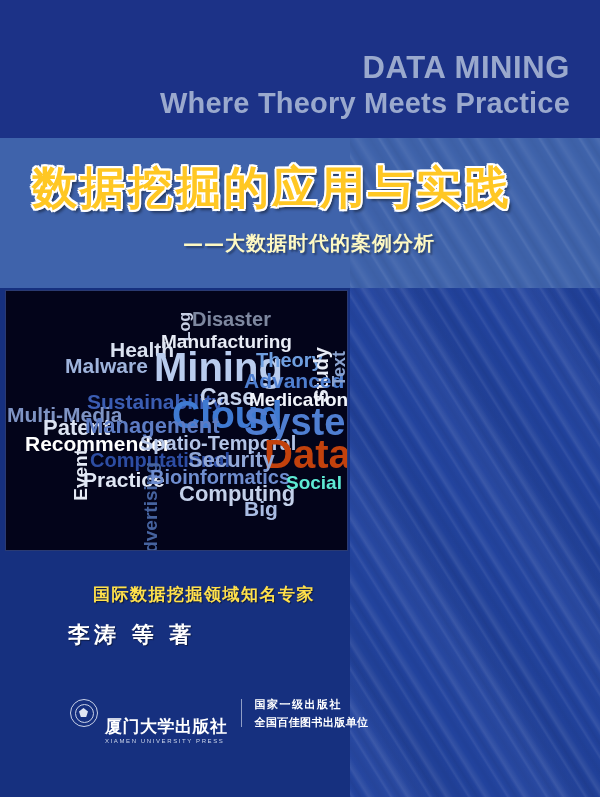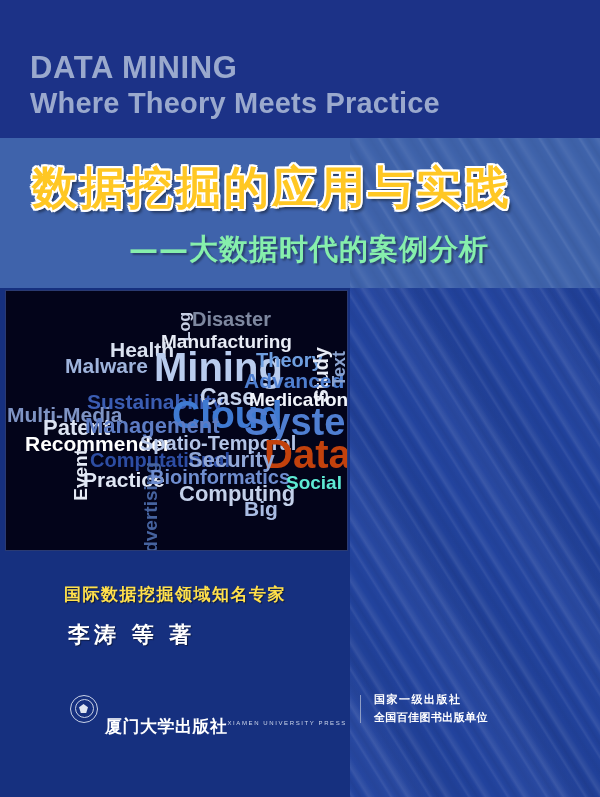--- a/index.html
+++ b/index.html
@@ -81,20 +81,21 @@
 
   
   .eng-head {
     position: absolute;
     left: 30px;
     top: 52px;
     width: 540px;
     color: #9aa9cd;
     line-height: 1.06;
     letter-spacing: 0.2px;
+    text-align: right;
   }
   .eng-line1 {
     font-size: 31px;
     font-weight: 700;
     letter-spacing: 0.6px;
   }
   .eng-line2 {
     font-size: 29px;
     font-weight: 600;
     margin-top: 3px;
@@ -125,24 +126,24 @@
     font-family: "DejaVu Sans", "Liberation Sans", sans-serif;
   }
   .cn-subtitle {
     position: absolute;
     left: 0;
     top: 230px;
     width: 540px;
     text-align: center;
     padding-left: 78px;
     box-sizing: border-box;
-    font-size: 29px;
+    font-size: 20px;
     font-weight: 700;
     letter-spacing: 1px;
-    color: #86efac;
+    color: #fef9c3;
     text-shadow: 2px 2px 2px rgba(0,0,0,0.35);
     font-family: "DejaVu Sans", "Liberation Sans", sans-serif;
   }
 
   
   .cloud-panel {
     position: absolute;
     left: 5px;
     top: 290px;
     width: 343px;
@@ -169,20 +170,21 @@
   .expert-line {
     position: absolute;
     left: 0; top: 583px; width: 350px;
     text-align: center;
     font-size: 17px;
     font-weight: 700;
     letter-spacing: 1.5px;
     color: #ffe04b;
     font-family: "DejaVu Sans", "Liberation Sans", sans-serif;
     text-shadow: 1px 1px 1px rgba(0,0,0,0.5);
+    padding-left: 29px;
   }
   .author-line {
     position: absolute;
     left: 68px; top: 620px;
     font-size: 22px;
     font-weight: 700;
     letter-spacing: 4px;
     color: #ffffff;
     font-family: "DejaVu Sans", "Liberation Sans", sans-serif;
     text-shadow: 1px 1px 1px rgba(0,0,0,0.45);
@@ -214,21 +216,21 @@
   .pub-seal::before {
     content: "";
     position: absolute;
     left: 8px; top: 8px;
     width: 9px; height: 9px;
     background: #dfe5f2;
     clip-path: polygon(50% 0%, 100% 38%, 80% 100%, 20% 100%, 0% 38%);
   }
   .pub-names {
     display: flex;
-    flex-direction: row;
+    flex-direction: column;
     line-height: 1.05;
     margin-top: 36px;
   }
   .pub-cn {
     font-size: 17px;
     font-weight: 700;
     color: #ffffff;
     letter-spacing: 0.5px;
     font-family: "DejaVu Sans", "Liberation Sans", sans-serif;
   }

